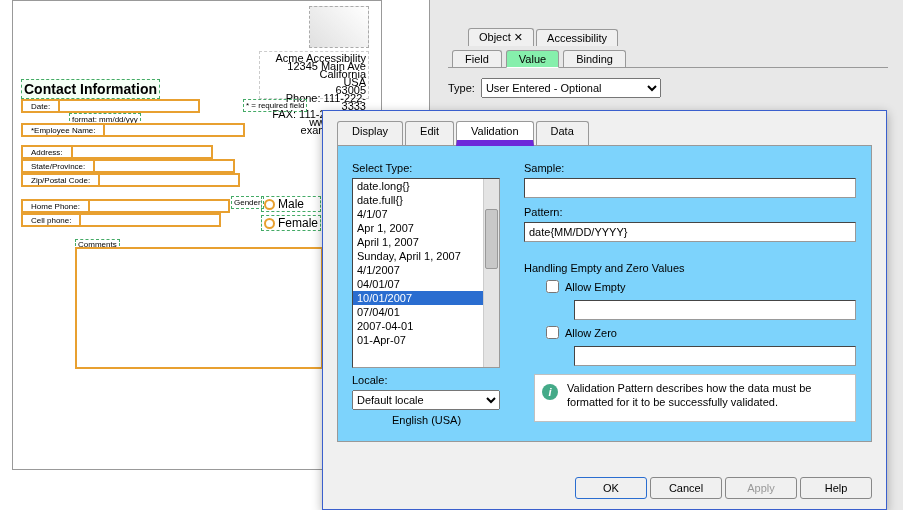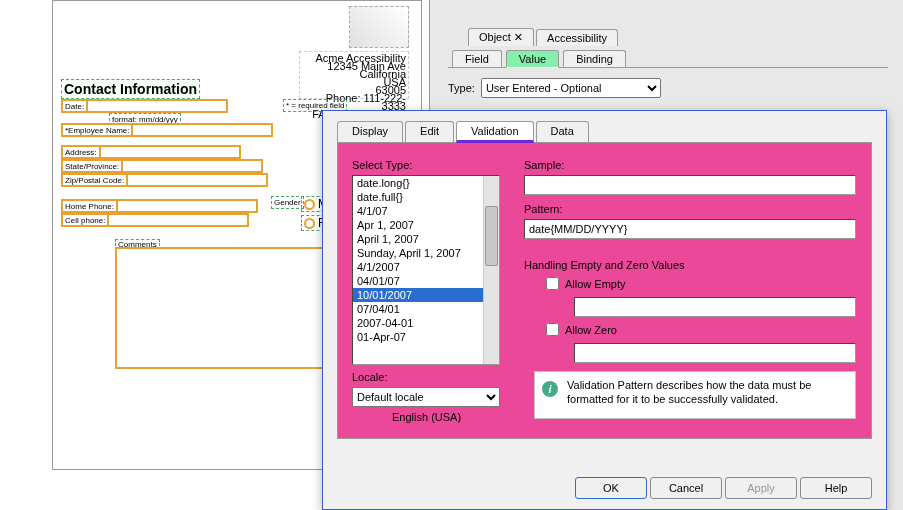--- a/index.html
+++ b/index.html
@@ -1,25 +1,25 @@
 <!DOCTYPE html>
 <html><head>
 <meta charset="utf-8">
 <style>
 * { box-sizing: border-box; margin: 0; padding: 0; font-family: Tahoma, Arial, sans-serif; font-size: 11px; }
 body { background: #e8e8e8; width: 903px; height: 510px; position: relative; overflow: hidden; }
 
 
 .canvas { position: absolute; left: 0; top: 0; width: 430px; height: 510px; background: #fff; border-right: 1px solid #999; }
-.canvas-inner { position: absolute; left: 12px; top: 0; width: 370px; height: 470px; background: #fff; border: 1px solid #999; margin-left: 40px; }
+.canvas-inner { position: absolute; left: 12px; top: 0; width: 370px; height: 470px; background: #fff; border: 1px solid #999; }
 .acme-img { position: absolute; right: 12px; top: 5px; width: 60px; height: 42px; border: 1px dashed #aaa; background: linear-gradient(45deg,#e0e0e0,#fff); }
 .acme-text { position: absolute; right: 12px; top: 50px; width: 110px; height: 48px; font-size: 8px; text-align: right; border: 1px dashed #ccc; padding: 2px; line-height: 8px; }
 .heading { position: absolute; left: 8px; top: 78px; font-size: 14px; font-weight: bold; border: 1px dashed #4a6; padding: 1px 2px; background:#f5fff5; }
 .form-row { position: absolute; left: 8px; height: 14px; display:flex; }
-.form-row .label { background:#fff; border:2px solid #e8a030; font-size:8px; padding:0 2px; display:flex; align-items:center; }
+.form-row .label { background:#fff; border:2px solid #e8a030; font-size:8px; padding:0 8px; display:flex; align-items:center; }
 .form-row .field { background:#fff; border:2px solid #e8a030; border-left:0; width: 140px; }
 .req-note { position:absolute; left:230px; top:98px; font-size:8px; border:1px dashed #4a6; padding:1px 2px; }
 .format-row { position:absolute; left:56px; top:112px; font-size:8px; border:1px dashed #4a6; padding:1px 2px; }
 .gender-box { position:absolute; left:218px; top:195px; border:1px dashed #4a6; font-size:8px; padding:1px 2px; }
 .gender-radios { position:absolute; left:248px; top:195px; }
 .gender-radios div { font-size:12px; border:1px dashed #4a6; margin-bottom:3px; padding:0 2px; display:flex; align-items:center; }
 .gender-radios div::before { content:""; display:inline-block; width:7px; height:7px; border:2px solid #e8a030; border-radius:50%; margin-right:3px; }
 .comments-label { position:absolute; left:62px; top:238px; font-size:8px; border:1px dashed #4a6; padding:0 2px; }
 .comments-box { position:absolute; left:62px; top:246px; width:248px; height:122px; border:2px solid #e8a030; background:#fff; }
 .panel-tabs { position:absolute; left:468px; top:28px; display:flex;align-items:center; }
@@ -30,22 +30,22 @@
 .type-row { position:absolute; left:448px; top:78px; display:flex; align-items:center; }
 .type-row select { font-size:11px; width:180px; height:20px; margin-left:6px; }
 
 
 .dialog { position:absolute; left:322px; top:110px; width:565px; height:400px; background:#f0f0f0; border:1px solid #3a5fcd; box-shadow:0 3px 10px rgba(0,0,0,.3); }
 .dialog-title { height:22px; background: linear-gradient(#6a92d4,#3a5fcd); color:#fff; font-size:11px; padding:4px 8px; display:flex; justify-content:space-between; align-items:center; }
 .dialog-close { width:20px; height:16px; background:#d94a38; border:1px solid #a00; border-radius:2px; color:#fff; text-align:center; font-size:10px; line-height:13px; cursor:pointer; }
 .dialog-body { padding:10px 14px; position:relative; height:342px; }
 .dtab-row { display:flex; border-bottom:1px solid #999; }
 .dtab { border:1px solid #999; border-bottom:0; background:#f0f0f0; padding:3px 14px; margin-right:2px; border-radius:3px 3px 0 0; font-size:11px; cursor:pointer; }
-.dtab.active { background:#fff; border-bottom:3px solid #6d28d9; margin-bottom:-1px; }
-.content { background:#ec4899; height:296px; border:1px solid #999; border-top:0; padding:16px 14px; position:relative; }
+.dtab.active { background:#fff; border-bottom:6px solid #6d28d9; margin-bottom:-1px; }
+.content { background:#7dd3fc; height:296px; border:1px solid #999; border-top:0; padding:16px 14px; position:relative; }
 .sel-label { position:absolute; left:14px; top:16px; font-size:11px; }
 .listbox { position:absolute; left:14px; top:32px; width:148px; height:190px; background:#fff; border:1px inset #999; overflow:hidden; }
 .listbox .item { padding:1px 4px; font-size:11px; cursor:pointer; white-space:nowrap; }
 .listbox .item.sel { background:#2a6dd0; color:#fff; }
 .listbox-scroll { position:absolute; right:0; top:0; width:16px; height:100%; background:#e4e4e4; border-left:1px solid #ccc; }
 .listbox-scroll .thumb { position:absolute; left:1px; top:30px; width:13px; height:60px; background:#c8c8c8; border:1px solid #999; border-radius:2px; }
 .locale-label { position:absolute; left:14px; top:228px; font-size:11px; }
 .locale-select { position:absolute; left:14px; top:244px; width:148px; height:20px; font-size:11px; }
 .locale-text { position:absolute; left:14px; top:268px; font-size:11px;padding-left:40px; }
 .sample-label { position:absolute; left:186px; top:16px; font-size:11px; }

